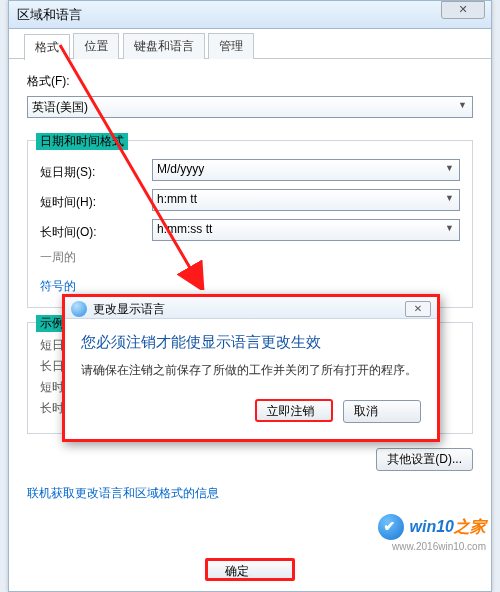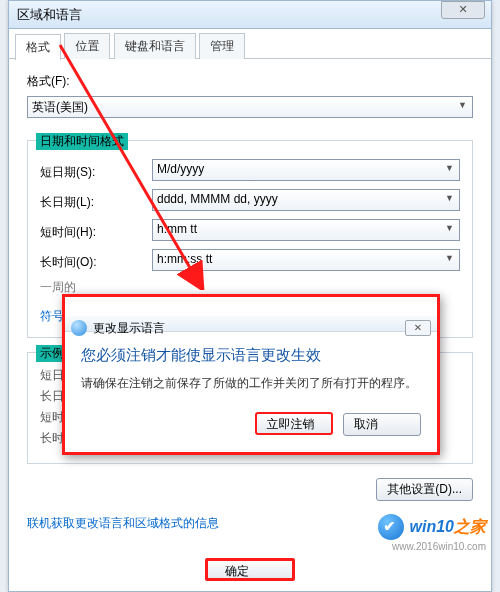--- a/index.html
+++ b/index.html
@@ -1,21 +1,21 @@
 <!DOCTYPE html>
 <html><head>
 <meta charset="utf-8">
 <style>
   * { box-sizing: border-box; font-family: "Microsoft YaHei", "Segoe UI", Tahoma, sans-serif; }
   body { margin: 0; background: #e8eef5; width: 500px; height: 592px; overflow: hidden; position: relative; }
   .outer-window { position: absolute; left: 8px; top: 0; width: 484px; height: 592px; background: #fff; border: 1px solid #9fb8d1; box-shadow: 0 0 4px rgba(0,0,0,0.2); }
   .titlebar { height: 28px; background: linear-gradient(#eaf4fd, #d5e6f7); border-bottom: 1px solid #9fb8d1; position: relative; }
   .titlebar-text { position: absolute; left: 8px; top: 5px; font-size: 13px; color: #000; }
   .titlebar-close { position: absolute; right: 6px; top: 0; width: 44px; height: 18px; background: #e0e7ef; border: 1px solid #a0a8b0; border-radius: 0 0 3px 3px; text-align: center; line-height: 14px; font-size: 11px; color: #555; }
-  .tabs { padding: 4px 6px 0 6px; background: #fff; border-bottom: 1px solid #c0c8d0; height: 30px; }
+  .tabs { padding: 4px 6px 0 15px; background: #fff; border-bottom: 1px solid #c0c8d0; height: 30px; }
   .tab { display: inline-block; padding: 4px 10px; font-size: 12px; border: 1px solid #c0c8d0; border-bottom: none; background: #f4f7fa; margin-right: -1px; cursor: pointer; color: #333; }
   .tab.active { background: #fff; position: relative; top: 1px; }
   .content { padding: 14px 18px 6px 18px; }
   .label { font-size: 12px; color: #000; }
   .combo { display: block; width: 100%; height: 22px; border: 1px solid #8a99ae; background: linear-gradient(#fff, #eef3f8); font-size: 12px; padding: 2px 4px; position: relative; }
   .combo::after { content: "▼"; position: absolute; right: 5px; top: 3px; font-size: 9px; color: #555; }
   .group { border: 1px solid #d0d6de; padding: 10px 12px 12px 12px; margin-top: 22px; position: relative; }
   .group-title { position: absolute; top: -8px; left: 8px; background: #14b8a6; padding: 0 4px; font-size: 12px; }
   .row { display: flex; align-items: flex-end; margin: 8px 0; }
   .row .lbl { width: 112px; font-size: 12px; }
@@ -32,21 +32,21 @@
   
   .watermark { position: absolute; right: 14px; bottom: 52px; display: flex; align-items: center; gap: 6px; }
   .wm-ball { width: 26px; height: 26px; border-radius: 50%; background: radial-gradient(circle at 35% 30%, #6fc2ff, #1a77d4); position: relative; }
   .wm-ball::after { content: "✔"; color: #fff; position: absolute; left: 6px; top: 4px; font-size: 14px; font-weight: bold; }
   .wm-text { font-size: 16px; font-style: italic; }
   .wm-text .a { color: #1a77d4; font-weight: bold; text-align: center; }
   .wm-text .b { color: #ff7a00; font-weight: bold; }
   .wm-url { position: absolute; right: 14px; bottom: 40px; font-size: 10px; color: #999; }
   
   .msgbox { position: absolute; left: 62px; top: 294px; width: 378px; background: #fff; border: 3px solid #ff1a1a; box-shadow: 2px 3px 10px rgba(0,0,0,.4); }
-  .msg-title { height: 16px; background: linear-gradient(#f8fbfe, #e6eef7); border-bottom: 1px solid #cfd8e3; position: relative; margin-top: 19px; }
+  .msg-title { height: 22px; background: linear-gradient(#f8fbfe, #e6eef7); border-bottom: 1px solid #cfd8e3; position: relative; }
   .msg-title .ico { position: absolute; left: 6px; top: 4px; width: 16px; height: 16px; border-radius: 50%; background: radial-gradient(circle at 35% 30%, #b8e1ff, #2f8fe0); }
   .msg-title .txt { position: absolute; left: 28px; top: 4px; font-size: 12px; color: #000; }
   .msg-title .x { position: absolute; right: 6px; top: 4px; width: 26px; height: 16px; border: 1px solid #a0a8b0; border-radius: 2px; text-align: center; font-size: 10px; line-height: 14px; color: #555; background: #f2f5f9; cursor: pointer; }
   .msg-body { padding: 14px 16px 16px 16px; }
   .msg-h { font-size: 15px; color: #1355a5; margin-bottom: 10px; }
   .msg-p { font-size: 12px; color: #333; margin-bottom: 20px; }
   .msg-btns { text-align: right; }
   .msg-btns .btn { min-width: 78px; margin-left: 6px; }
   .btn.primary-hi { border: 2px solid #ff1a1a; }
   
@@ -74,26 +74,20 @@
     <div style="height:6px"></div>
     <div class="combo">英语(美国)</div>
 
     <div class="group">
       <div class="group-title">日期和时间格式</div>
 
       <div class="row">
         <div class="lbl">短日期(S):</div>
         <div class="fld">
             <div class="combo">M/d/yyyy</div>
-          </div>
-      </div>
-      <div class="row">
-        <div class="lbl">长日期(L):</div>
-        <div class="fld">
-            <div class="combo">dddd, MMMM dd, yyyy</div>
           </div>
       </div>
       <div class="row">
         <div class="lbl">短时间(H):</div>
         <div class="fld">
             <div class="combo">h:mm tt</div>
           </div>
       </div>
       <div class="row">
         <div class="lbl">长时间(O):</div>

